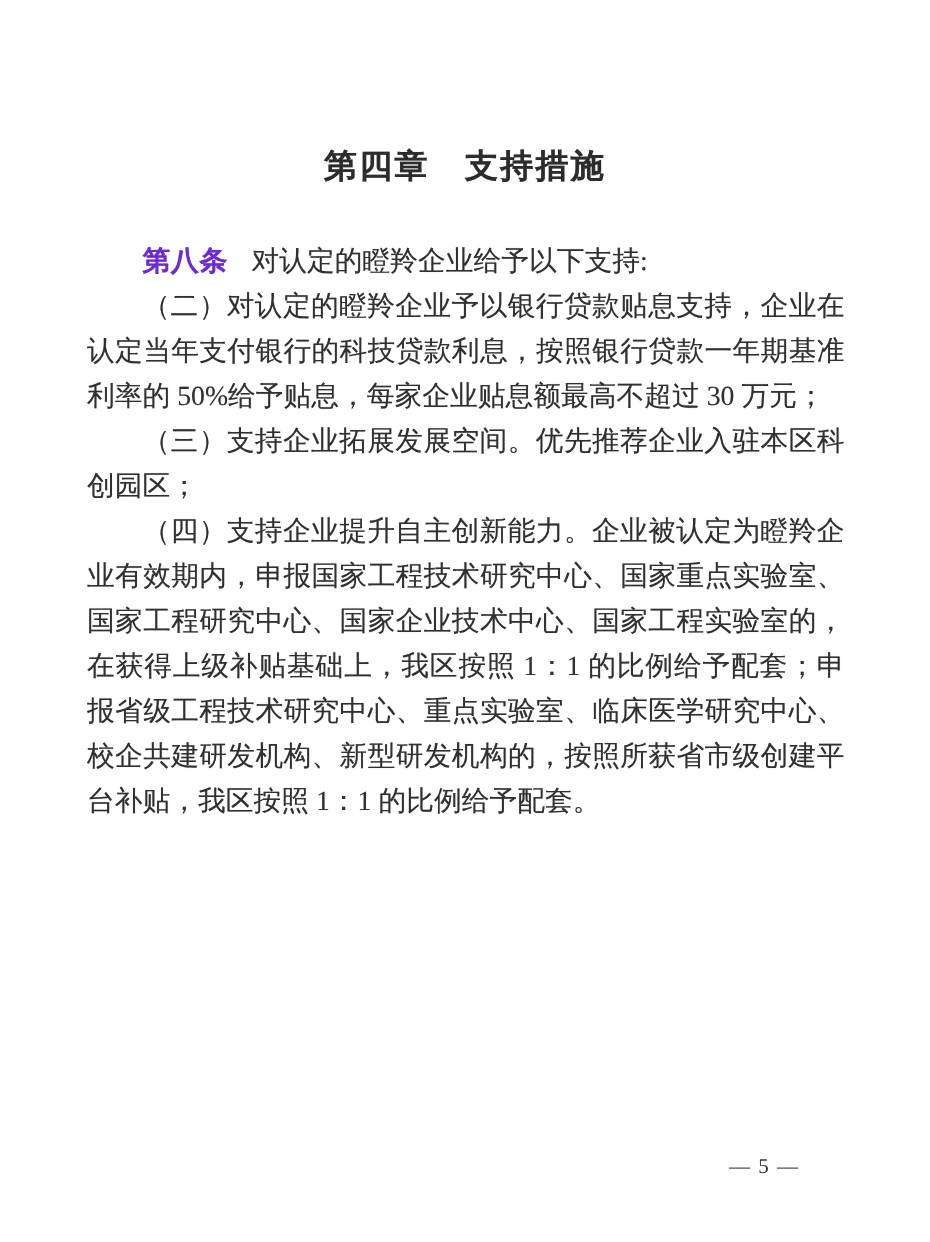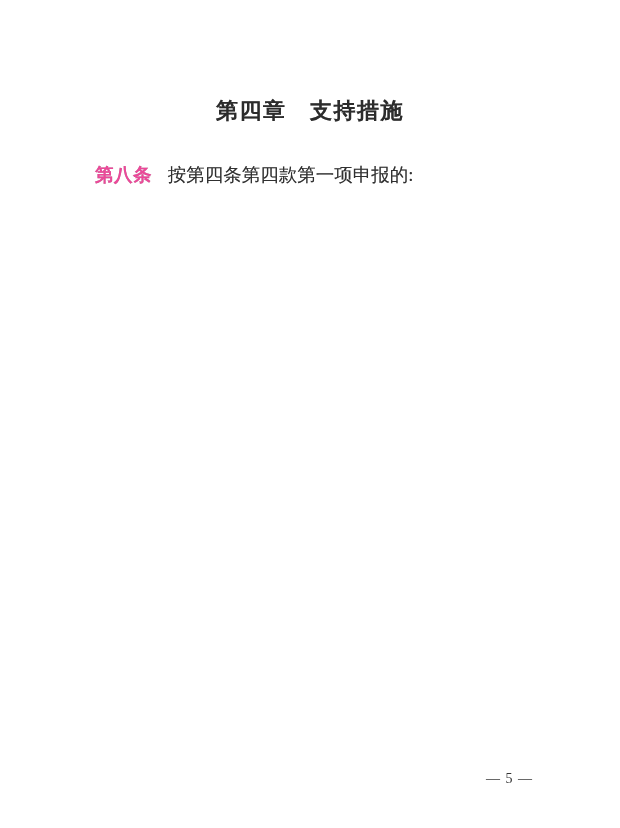--- a/index.html
+++ b/index.html
@@ -40,41 +40,44 @@
   .para {
     margin: 0;
     padding: 0;
     text-indent: 2em;
   }
   .term {
     font-family: Liberation Serif, serif;
     font-weight: bold;
     letter-spacing: 0.5px;
     margin-right: 0.85em;
-    color: #ec4899;
+    color: #6d28d9;
   }
   .page-number {
     position: absolute;
     left: 486px;
     top: 771px;
     font-size: 14px;
     letter-spacing: 1px;
     color: #333333;
     white-space: nowrap;
   }
 </style>
 </head>
 <body>
 
 <div class="page">
   <h1 class="chapter-title">第四章　支持措施</h1>
 
   <div class="doc-body">
-  <p class="para"><b class="term">第八条</b><span>按第四条第四款第一项申报的:</span></p>
+  <p class="para"><b class="term">第八条</b><span>对认定的瞪羚企业给予以下支持:</span></p>
 
 
+  <p class="para"><span>（二）对认定的瞪羚企业予以银行贷款贴息支持，企业在认定当年支付银行的科技贷款利息，按照银行贷款一年期基准利率的 50%给予贴息，每家企业贴息额最高不超过 30 万元；</span></p>
 
+  <p class="para"><span>（三）支持企业拓展发展空间。优先推荐企业入驻本区科创园区；</span></p>
 
+  <p class="para"><span>（四）支持企业提升自主创新能力。企业被认定为瞪羚企业有效期内，申报国家工程技术研究中心、国家重点实验室、国家工程研究中心、国家企业技术中心、国家工程实验室的，在获得上级补贴基础上，我区按照 1：1 的比例给予配套；申报省级工程技术研究中心、重点实验室、临床医学研究中心、校企共建研发机构、新型研发机构的，按照所获省市级创建平台补贴，我区按照 1：1 的比例给予配套。</span></p>
 
 </div>
 
   <div class="page-number">— 5 —</div>
 </div>
 
 </body></html>

